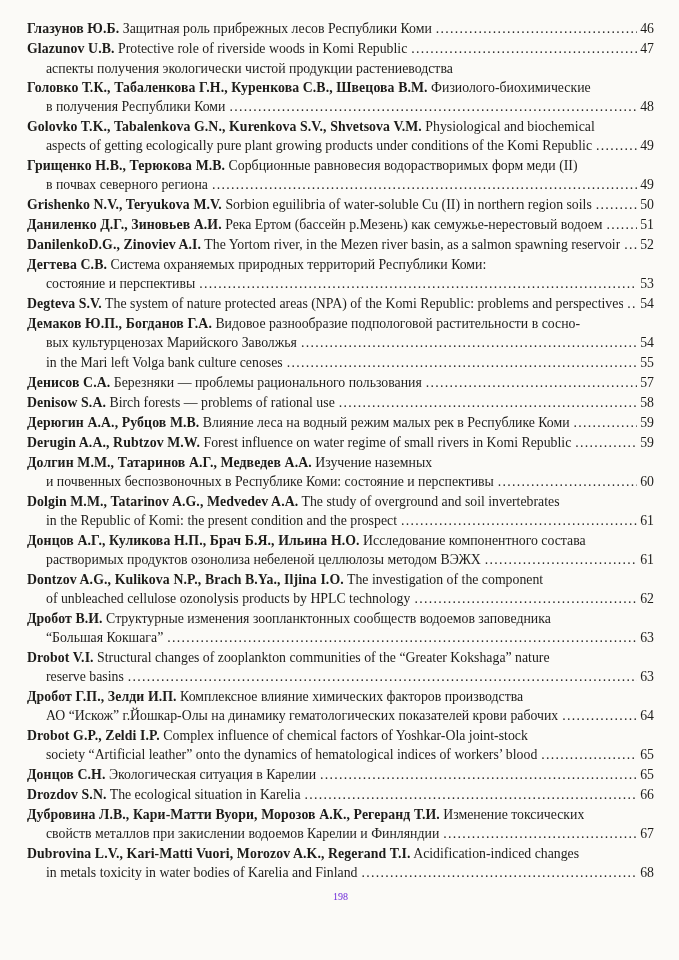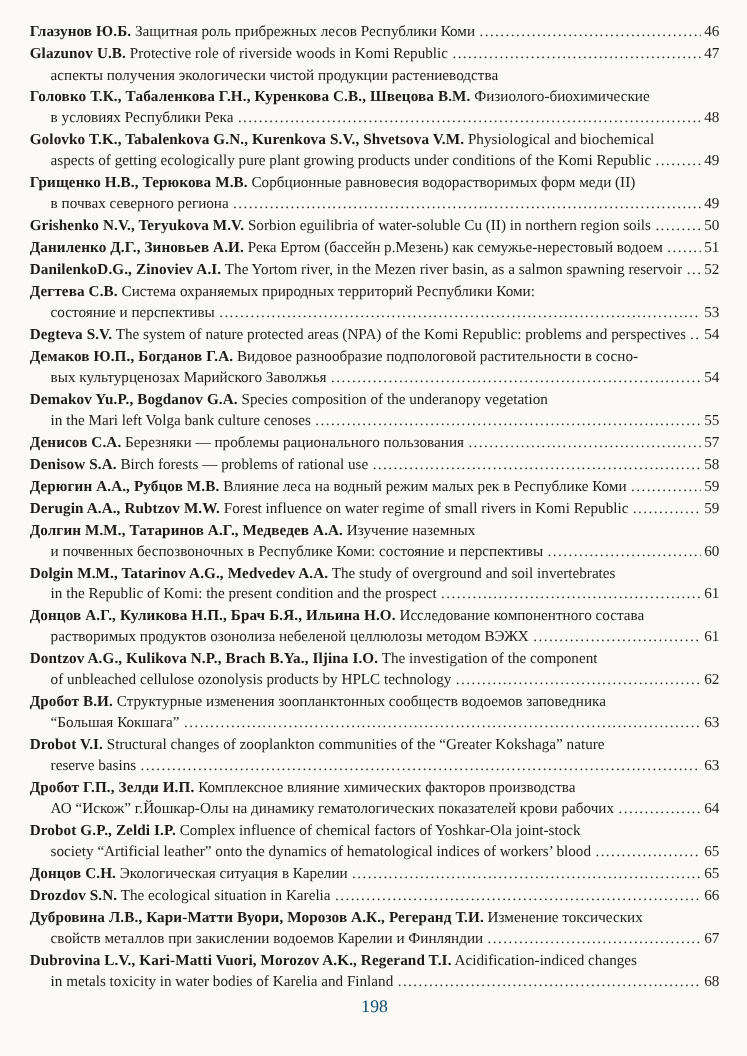--- a/index.html
+++ b/index.html
@@ -59,23 +59,23 @@
     content: "......................................................................................................................................................................";
     letter-spacing: 1.3px;
   }
   .pg {
     flex: 0 0 auto;
     white-space: nowrap;
   }
   .footer {
     margin-top: 5px;
     text-align: center;
-    font-size: 16px;
+    font-size: 10px;
     line-height: 19px;
-    color: #0c4a6e;
+    color: #6d28d9;
   }
 </style>
 </head>
 <body>
 
 <div class="page">
   <div class="toc" id="toc">
       <div class="entry">
         <div class="line">
           <span class="txt"><b>Глазунов Ю.Б.</b> Защитная роль прибрежных лесов Республики Коми</span>
@@ -91,21 +91,21 @@
         </div>
       </div>
       <div class="entry">
         <div class="line cont">
           <span class="txt">аспекты получения экологически чистой продукции растениеводства</span>
         </div>
         <div class="line">
           <span class="txt"><b>Головко Т.К., Табаленкова Г.Н., Куренкова С.В., Швецова В.М.</b> Физиолого-биохимические</span>
         </div>
         <div class="line cont">
-          <span class="txt">в условиях Республики Река</span>
+          <span class="txt">в получения Республики Коми</span>
           <span class="leader"></span>
           <span class="pg">48</span>
         </div>
       </div>
       <div class="entry">
         <div class="line">
           <span class="txt"><b>Golovko T.K., Tabalenkova G.N., Kurenkova S.V., Shvetsova V.M.</b> Physiological and biochemical</span>
         </div>
         <div class="line cont">
           <span class="txt">aspects of getting ecologically pure plant growing products under conditions of the Komi Republic</span>
@@ -165,23 +165,20 @@
         <div class="line">
           <span class="txt"><b>Демаков Ю.П., Богданов Г.А.</b> Видовое разнообразие подпологовой растительности в сосно-</span>
         </div>
         <div class="line cont">
           <span class="txt">вых культурценозах Марийского Заволжья</span>
           <span class="leader"></span>
           <span class="pg">54</span>
         </div>
       </div>
       <div class="entry">
-        <div class="line">
-          <span class="txt"><b>Demakov Yu.P., Bogdanov G.A.</b> Species composition of the underanopy vegetation</span>
-        </div>
         <div class="line cont">
           <span class="txt">in the Mari left Volga bank culture cenoses</span>
           <span class="leader"></span>
           <span class="pg">55</span>
         </div>
       </div>
       <div class="entry">
         <div class="line">
           <span class="txt"><b>Денисов С.А.</b> Березняки — проблемы рационального пользования</span>
           <span class="leader"></span>

